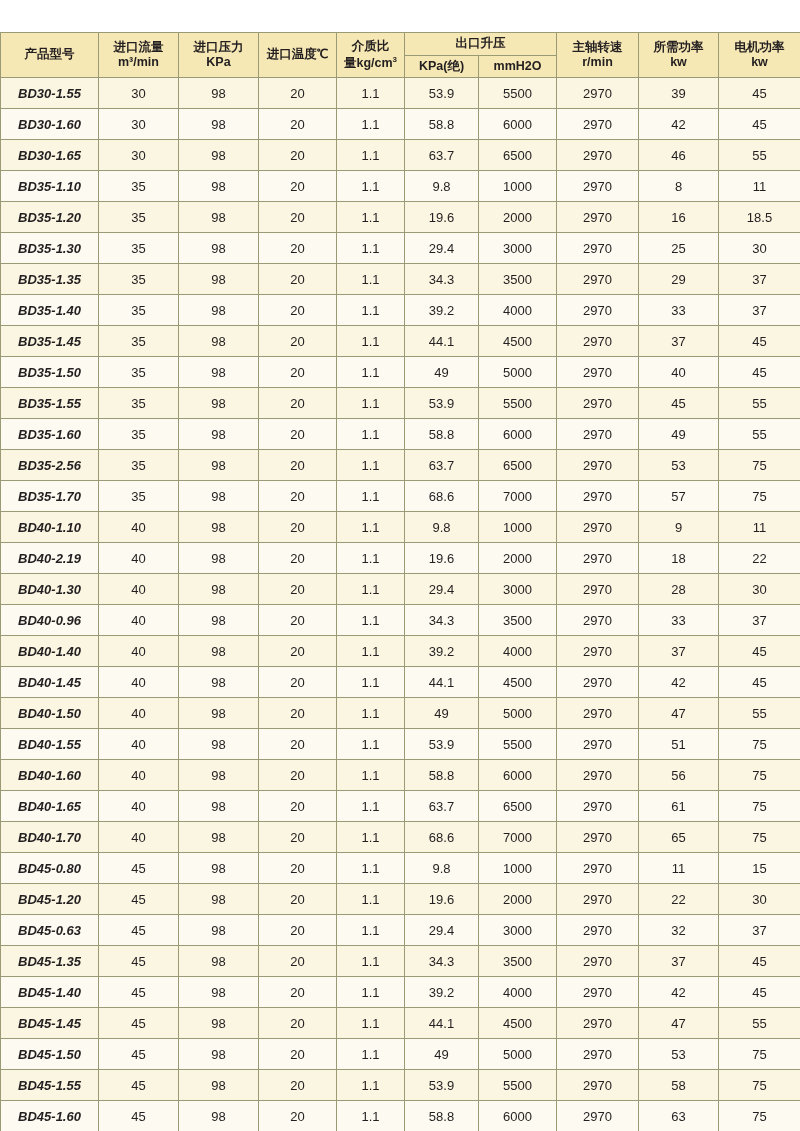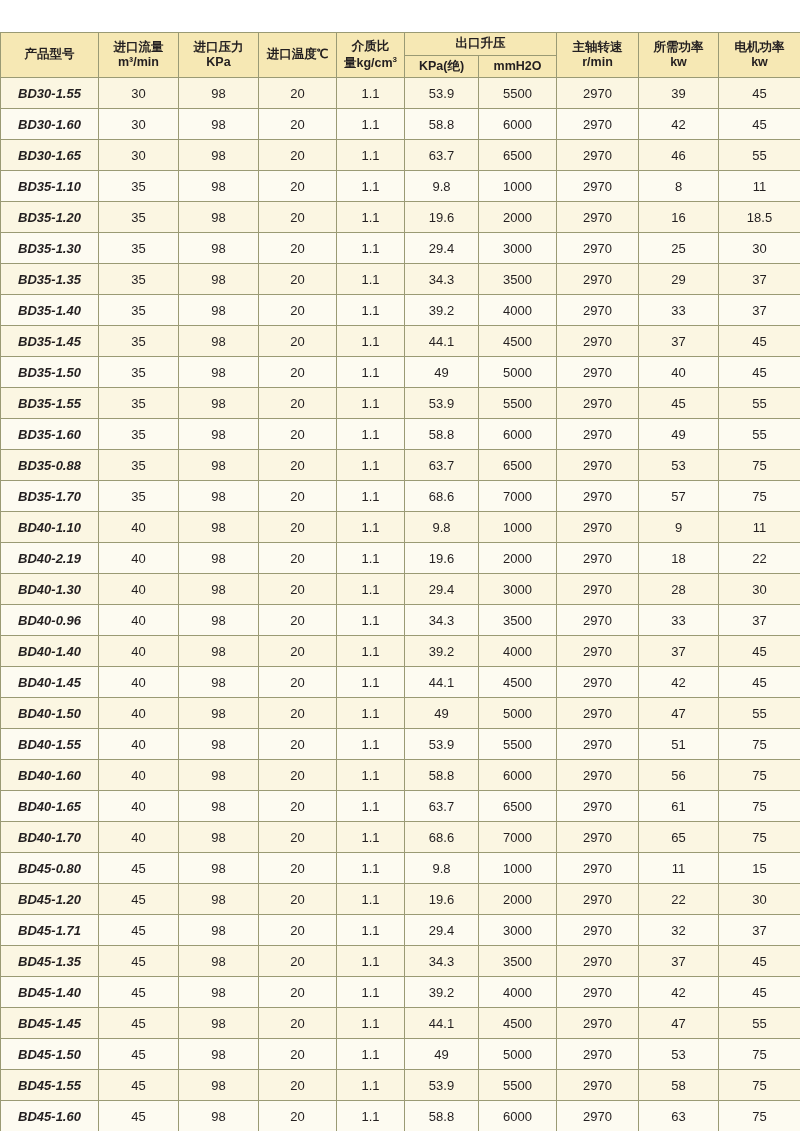--- a/index.html
+++ b/index.html
@@ -256,21 +256,21 @@
         <td>98</td>
         <td>20</td>
         <td>1.1</td>
         <td>58.8</td>
         <td>6000</td>
         <td>2970</td>
         <td>49</td>
         <td>55</td>
       </tr>
       <tr class="odd">
-        <td class="model">BD35-0.88</td>
+        <td class="model">BD35-2.56</td>
         <td>35</td>
         <td>98</td>
         <td>20</td>
         <td>1.1</td>
         <td>63.7</td>
         <td>6500</td>
         <td>2970</td>
         <td>53</td>
         <td>75</td>
       </tr>
@@ -436,21 +436,21 @@
         <td>98</td>
         <td>20</td>
         <td>1.1</td>
         <td>19.6</td>
         <td>2000</td>
         <td>2970</td>
         <td>22</td>
         <td>30</td>
       </tr>
       <tr class="even">
-        <td class="model">BD45-1.71</td>
+        <td class="model">BD45-0.63</td>
         <td>45</td>
         <td>98</td>
         <td>20</td>
         <td>1.1</td>
         <td>29.4</td>
         <td>3000</td>
         <td>2970</td>
         <td>32</td>
         <td>37</td>
       </tr>

